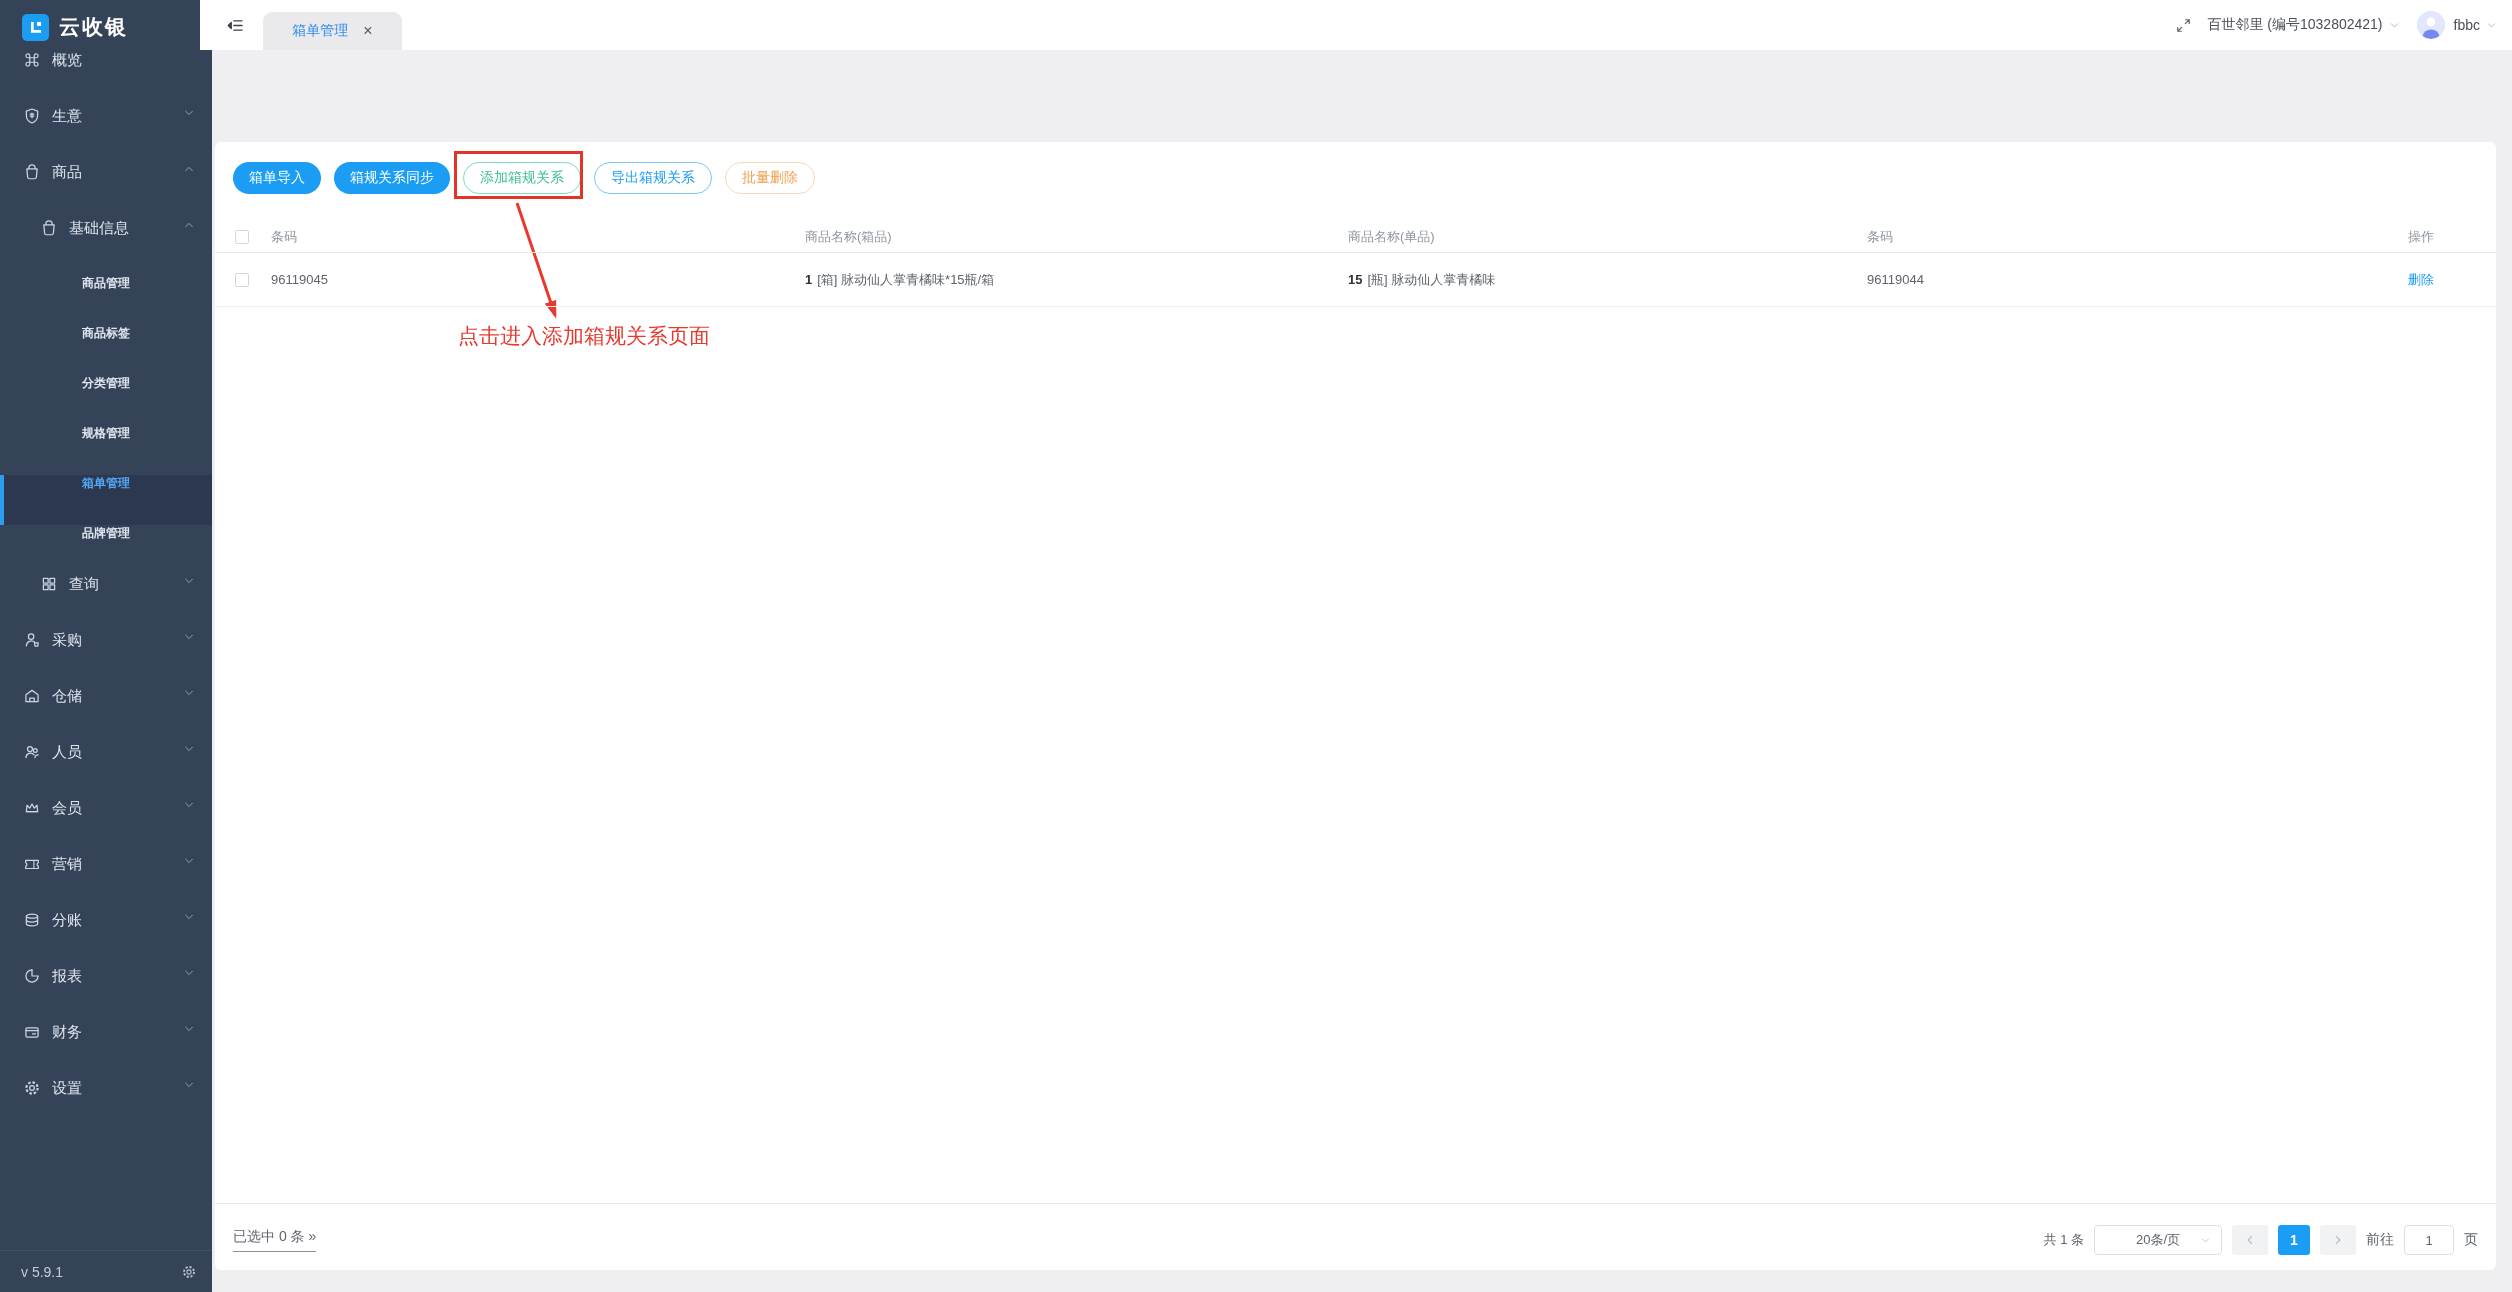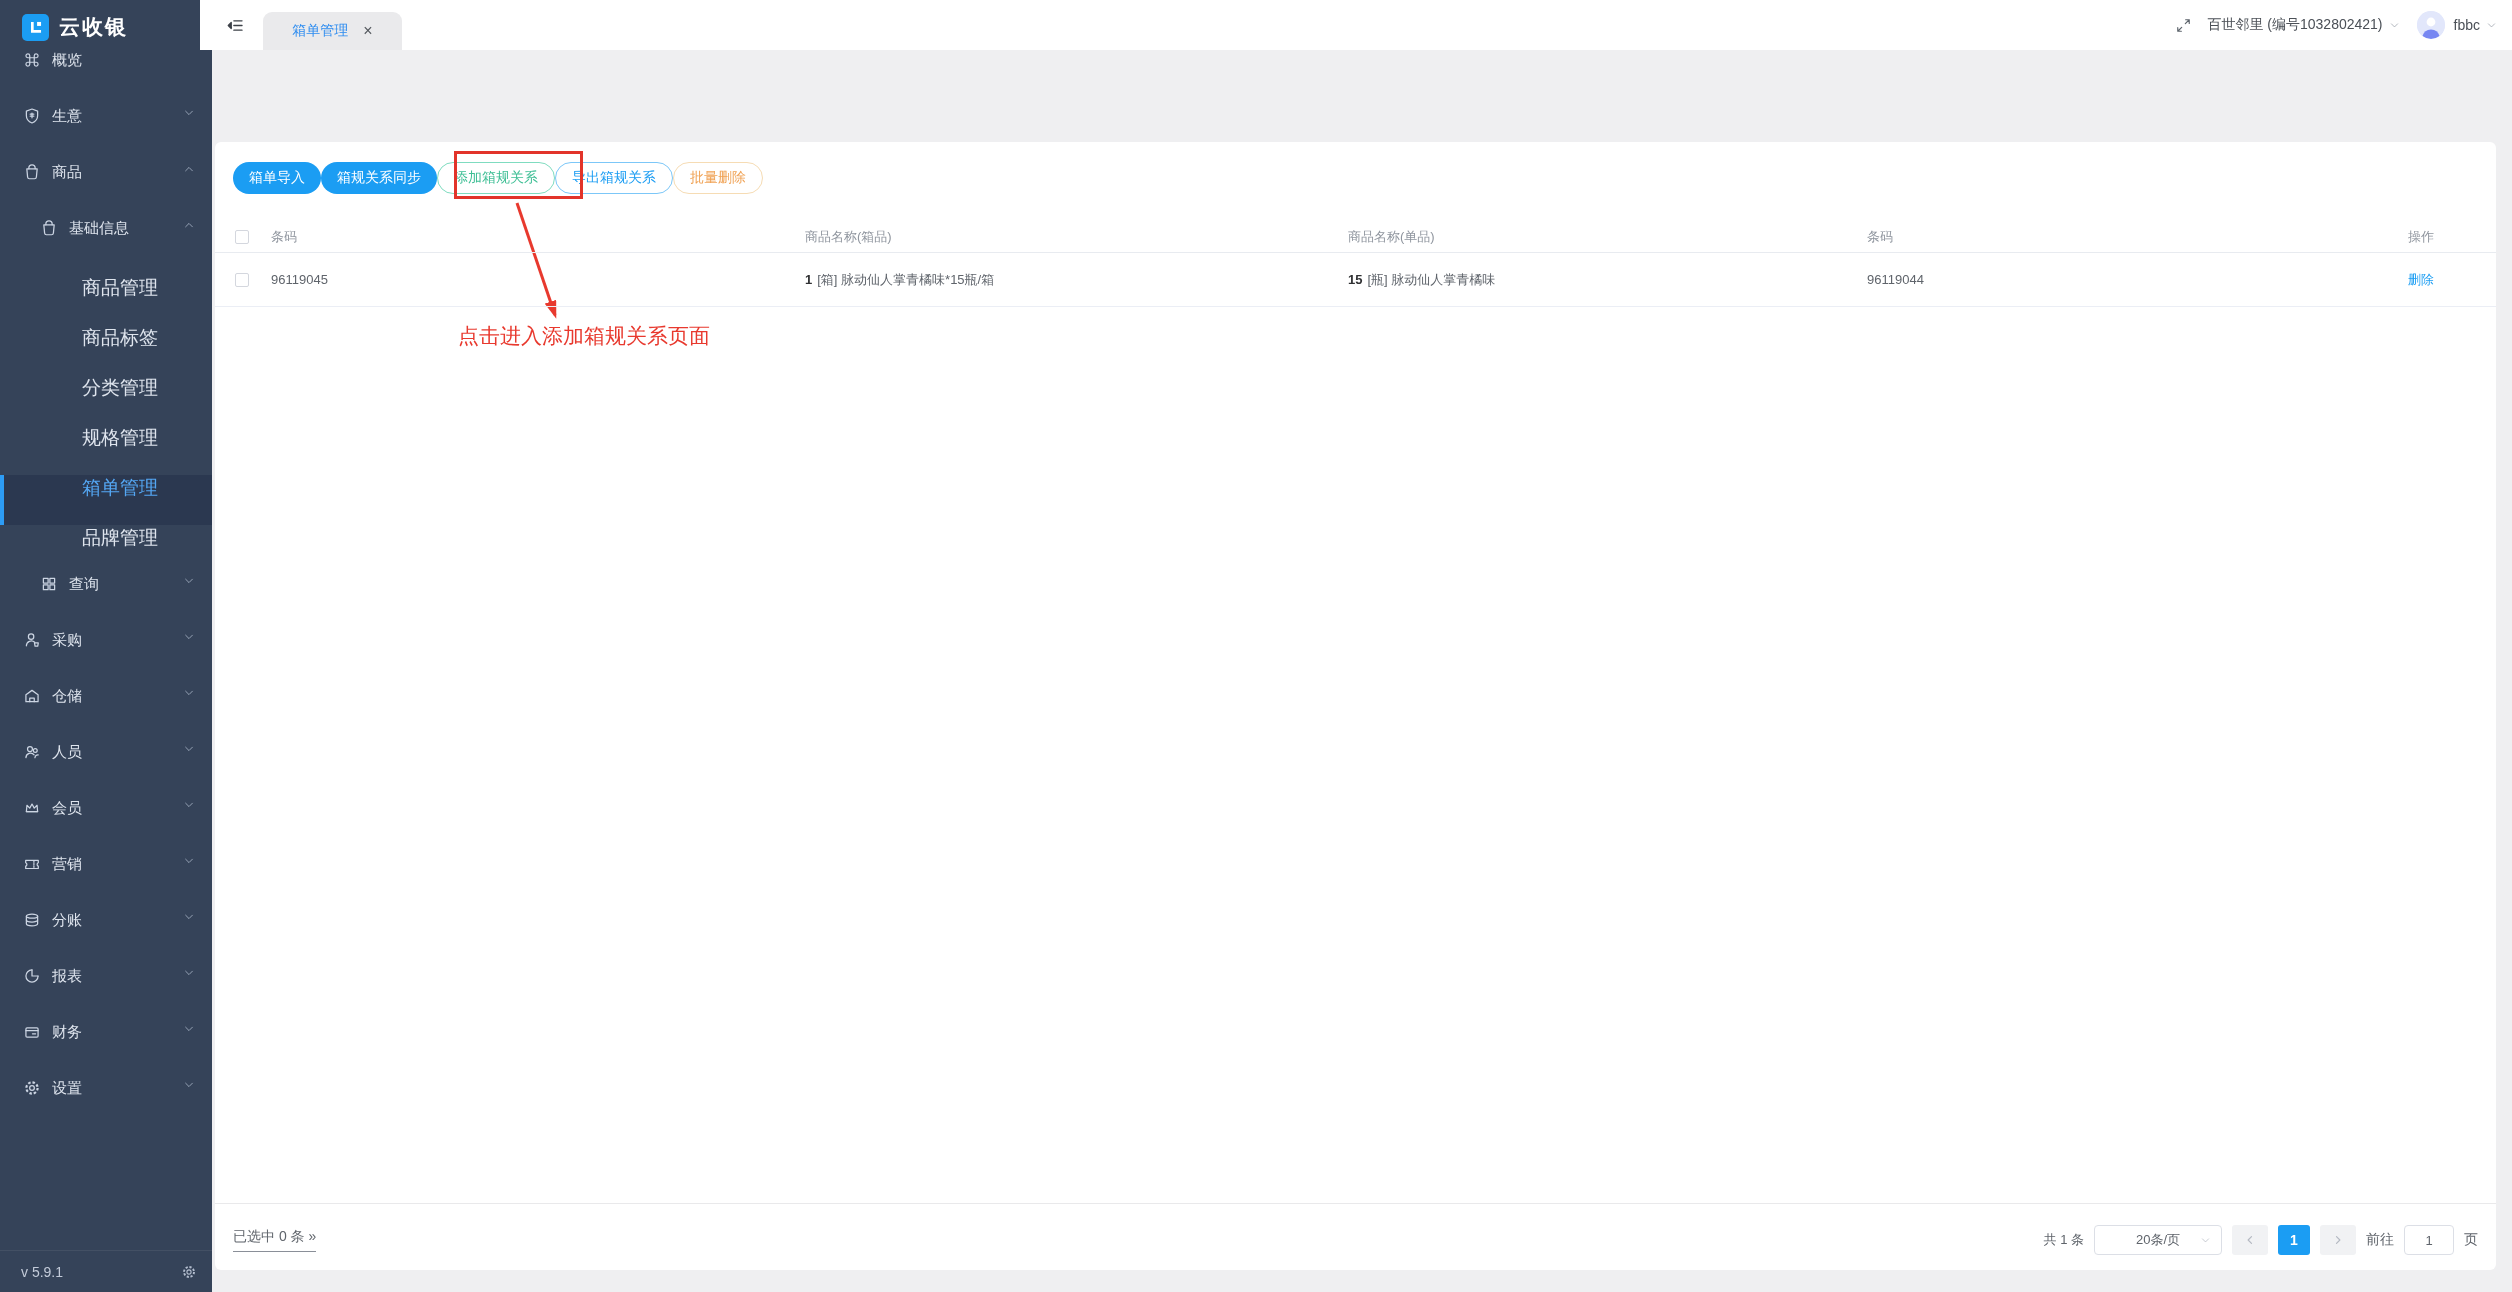--- a/index.html
+++ b/index.html
@@ -14,21 +14,21 @@
   .logo-badge svg{width:19px;height:19px;display:block;}
   .logo-text{font-size:21px;font-weight:700;color:#fff;letter-spacing:2px;}
   .menu{position:absolute;top:51px;left:0;right:0;}
   .menu-item{display:flex;position:relative;cursor:pointer;}
   .menu-item.level1{height:56px;padding-left:23px;}
   .menu-item.level2{height:56px;padding-left:40px;}
   .menu-item.level3{height:50px;padding-left:82px;}
   .mi-icon{width:18px;height:18px;margin-right:11px;color:#ccd5e3;flex:0 0 auto;}
   .mi-icon svg{width:18px;height:18px;display:block;}
   .mi-label{font-size:15px;color:#dfe5ee;}
-  .level3 .mi-label{font-size:19px;}
+  .level3 .mi-label{font-size:12px;font-weight:bold;}
   .mi-chevron{position:absolute;right:17px;width:12px;height:12px;color:#a9b5c7;}
   .mi-chevron svg{width:12px;height:12px;display:block;}
   .mi-chevron.up svg{transform:rotate(180deg);}
   .menu-item.active{background:#2b3850;}
   .menu-item.active::before{content:"";position:absolute;left:0;top:0;bottom:0;width:4px;background:#2d9cf5;}
   .menu-item.active .mi-label{color:#54a7f4;}
   .sidebar-footer{position:absolute;bottom:0;left:0;right:0;height:42px;display:flex;align-items:center;
       justify-content:space-between;padding:0 15px 0 21px;border-top:1px solid rgba(255,255,255,.07);
       color:#c3cbd9;font-size:14px;}
   .sidebar-footer .gear{width:16px;height:16px;color:#b3bdce;}
@@ -56,21 +56,21 @@
   .search-panel{position:absolute;left:215px;top:64px;width:2281px;height:66px;background:#fff;border-radius:6px;}
   .search-input{position:absolute;left:18px;top:18px;width:179px;height:30px;border:1px solid #dcdfe6;border-radius:4px;
       font-size:13px;color:#606266;padding:0 10px;outline:none;font-family:inherit;}
   .search-input::placeholder{color:#bfc4cd;}
   .btn-reset{position:absolute;left:214px;top:18px;width:67px;height:30px;border:1px solid #dcdfe6;border-radius:15px;
       background:#fff;color:#55595f;font-size:14px;cursor:pointer;font-family:inherit;}
   .btn-search{position:absolute;left:291px;top:18px;width:67px;height:30px;border:none;border-radius:15px;
       background:#1b9df3;color:#fff;font-size:14px;cursor:pointer;font-family:inherit;}
 
   .table-panel{position:absolute;left:215px;top:142px;width:2281px;height:1128px;background:#fff;border-radius:6px;}
-  .toolbar{display:flex;padding:20px 18px 0;}
+  .toolbar{display:flex;gap:13px;padding:20px 18px 0;}
   .btn{height:32px;padding:0 16px;border-radius:16px;font-size:14px;display:flex;align-items:center;
        border:none;cursor:pointer;font-family:inherit;white-space:nowrap;}
   .btn-primary{background:#1b9df3;color:#fff;}
   .btn-success-o{background:#fff;border:1px solid #7fdcc0;color:#3fbf95;}
   .btn-primary-o{background:#fff;border:1px solid #7cc7f8;color:#1b9df3;}
   .btn-warning-o{background:#fff;border:1px solid #f6dcb4;color:#f0a254;}
 
   .thead{position:absolute;left:0;top:80px;right:0;height:31px;border-bottom:1px solid #e8ebf0;
          font-size:13px;color:#8f959e;}
   .trow{position:absolute;left:0;top:111px;right:0;height:54px;border-bottom:1px solid #ebeef5;

